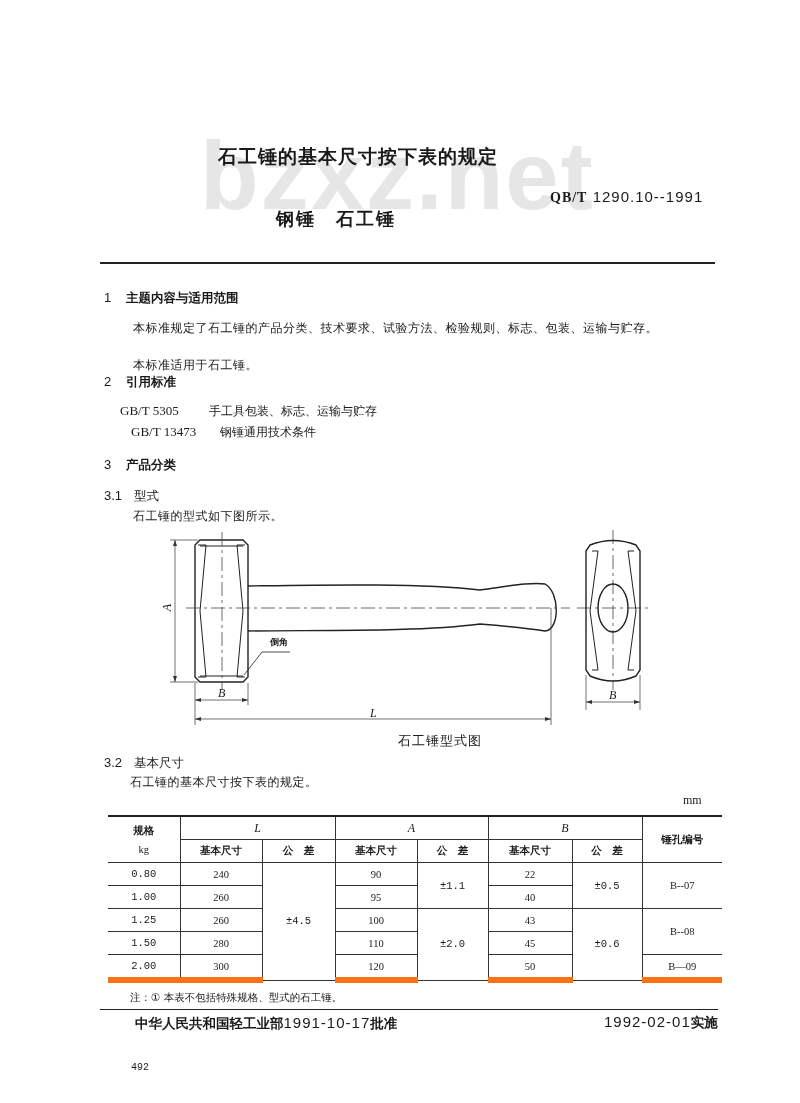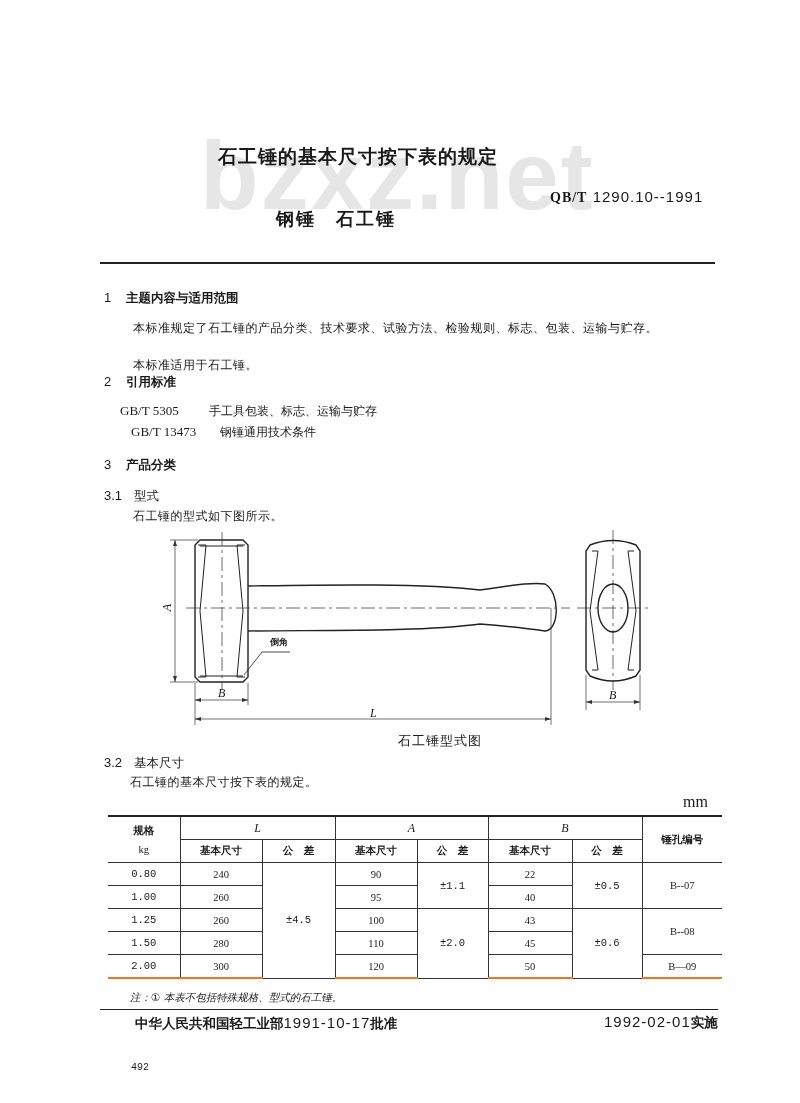--- a/index.html
+++ b/index.html
@@ -15,27 +15,27 @@
   .rule{height:1.5px;background:#222;}
   .h1{font-size:12.5px;font-weight:bold;}
   .h1 .num{display:inline-block;width:22px;font-weight:normal;font-family:"Liberation Sans",sans-serif;font-size:13px;}
   .para{font-size:12px;letter-spacing:0.5px;}
   .ref{font-size:12px;}
   .ref .code{font-family:"Liberation Serif",serif;font-size:13px;display:inline-block;}
   svg line,svg path,svg rect,svg ellipse,svg polyline{vector-effect:non-scaling-stroke;}
   table.dims{position:absolute;left:108px;top:815px;width:614px;border-collapse:collapse;font-size:10.5px;}
   table.dims td{border:1px solid #333;text-align:center;height:22px;padding:0;}
   table.dims tr:first-child td{border-top:2px solid #222;}
-  table.dims tr:last-child td{border-bottom:2px solid #f97316;}
+  table.dims tr:last-child td{border-bottom:6px solid #f97316;}
   table.dims td:first-child{border-left:none;margin-top:37px;}
   table.dims td:last-child{border-right:none;}
   .serif{font-family:"Liberation Serif",serif;}
   .mono{font-family:"Liberation Mono",monospace;}
   .ital{font-style:italic;font-family:"Liberation Serif",serif;font-size:12px;}
-  .note{left:130px;top:991px;font-size:10.5px;font-style:italic;}
+  .note{left:130px;top:991px;font-size:10.5px;}
   .foot-left{left:104px;top:1014px;font-size:13.5px;font-weight:bold;margin-left:31px;}
   .foot-left .d{font-weight:normal;font-family:"Liberation Sans",sans-serif;font-size:15px;letter-spacing:1px;}
   .foot-right{left:604px;top:1013px;font-size:13.5px;font-weight:bold;}
   .foot-right .d{font-weight:normal;font-family:"Liberation Sans",sans-serif;font-size:15px;letter-spacing:1px;}
   .pagenum{left:131px;top:1062px;font-size:10px;font-family:"Liberation Mono",monospace;}
 </style>
 </head>
 <body>
 
 <div class="abs watermark">bzxz.net</div>
@@ -130,21 +130,21 @@
 <div class="abs ital" style="left:218px;top:686px;">B</div>
 <div class="abs ital" style="left:370px;top:706px;">L</div>
 <div class="abs ital" style="left:609px;top:688px;">B</div>
 <div class="abs" style="left:270px;top:636px;font-size:9px;font-weight:bold;">倒角</div>
 <div class="abs" style="left:370px;top:732px;font-size:13px;letter-spacing:1px;margin-left:28px;">石工锤型式图</div>
 
 <div class="abs h1" style="left:104px;top:755px;font-weight:normal;">
   <span class="num" style="width:30px;">3.2</span><span>基本尺寸</span>
 </div>
 <div class="abs para" style="left:130px;top:774px;">石工锤的基本尺寸按下表的规定。</div>
-<div class="abs serif" style="left:683px;top:793px;font-size:16px;">mm</div>
+<div class="abs serif" style="left:683px;top:793px;font-size:12px;">mm</div>
 
 <table class="dims">
   <colgroup>
     <col style="width:72px">
       <col style="width:82px">
       <col style="width:73px">
     <col style="width:82px">
       <col style="width:71px">
       <col style="width:84px">
     <col style="width:70px">

